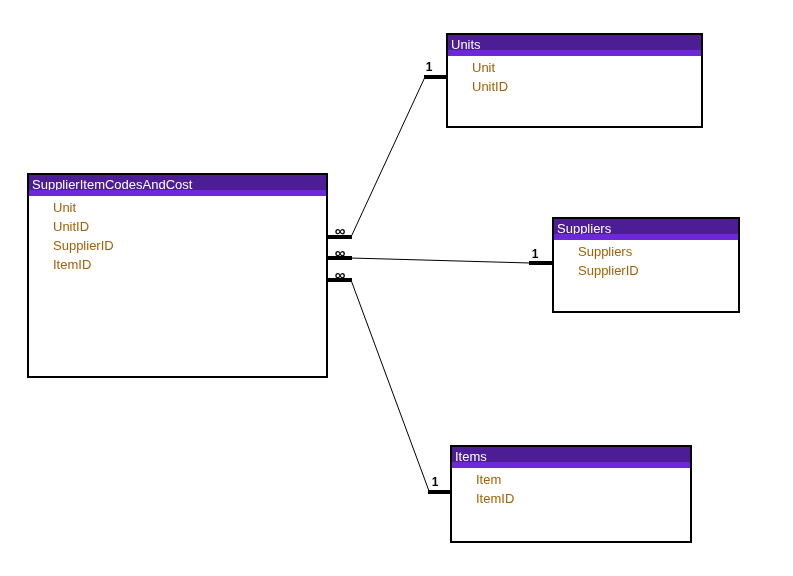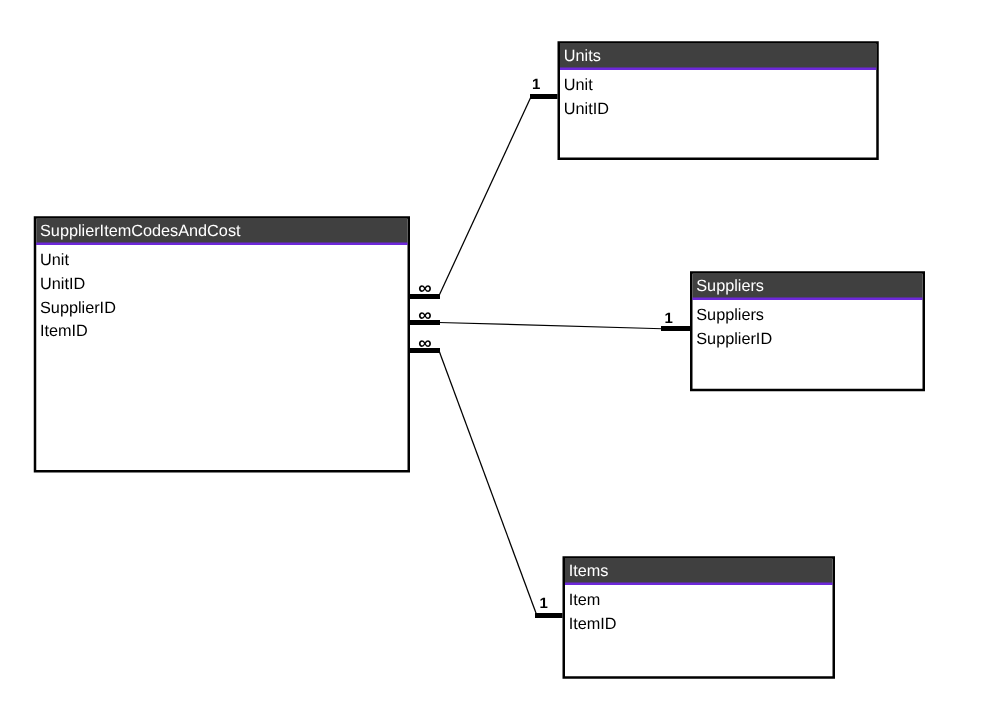--- a/index.html
+++ b/index.html
@@ -23,42 +23,43 @@
     position: absolute;
     box-sizing: border-box;
     background: #ffffff;
     border: 2px solid #000000;
   }
   .entity .thead {
     box-sizing: border-box;
     height: 21px;
     line-height: 19px;
     padding: 0 3px;
-    background: #404040;
+    background: #4c1d95;
     color: #ffffff;
     font-size: 13px;
-    border-bottom: 2px solid #6d28d9;
+    border-bottom: 6px solid #6d28d9;
     white-space: nowrap;
     overflow: hidden;
   }
   .entity .tbody { padding-top: 2px; }
   .entity .field {
     height: 19px;
     line-height: 19px;
     padding: 0 3px;
     font-size: 13px;
-    color: #000000;
+    color: #a16207;
     white-space: nowrap;
+    margin-left: 21px;
   }
 
   
   #t-sicc      { left: 27px;  top: 173px; width: 301px; height: 205px; }
   #t-units     { left: 446px; top: 33px;  width: 257px; height: 95px;  }
   #t-suppliers { left: 552px; top: 217px; width: 188px; height: 96px;  }
-  #t-items     { left: 450px; top: 445px; width: 218px; height: 98px;  }
+  #t-items     { left: 450px; top: 445px; width: 242px; height: 98px;  }
 
   .marker {
     position: absolute;
     color: #000000;
     font-weight: bold;
     text-align: center;
     pointer-events: none;
   }
   .marker.inf {
     width: 22px;

